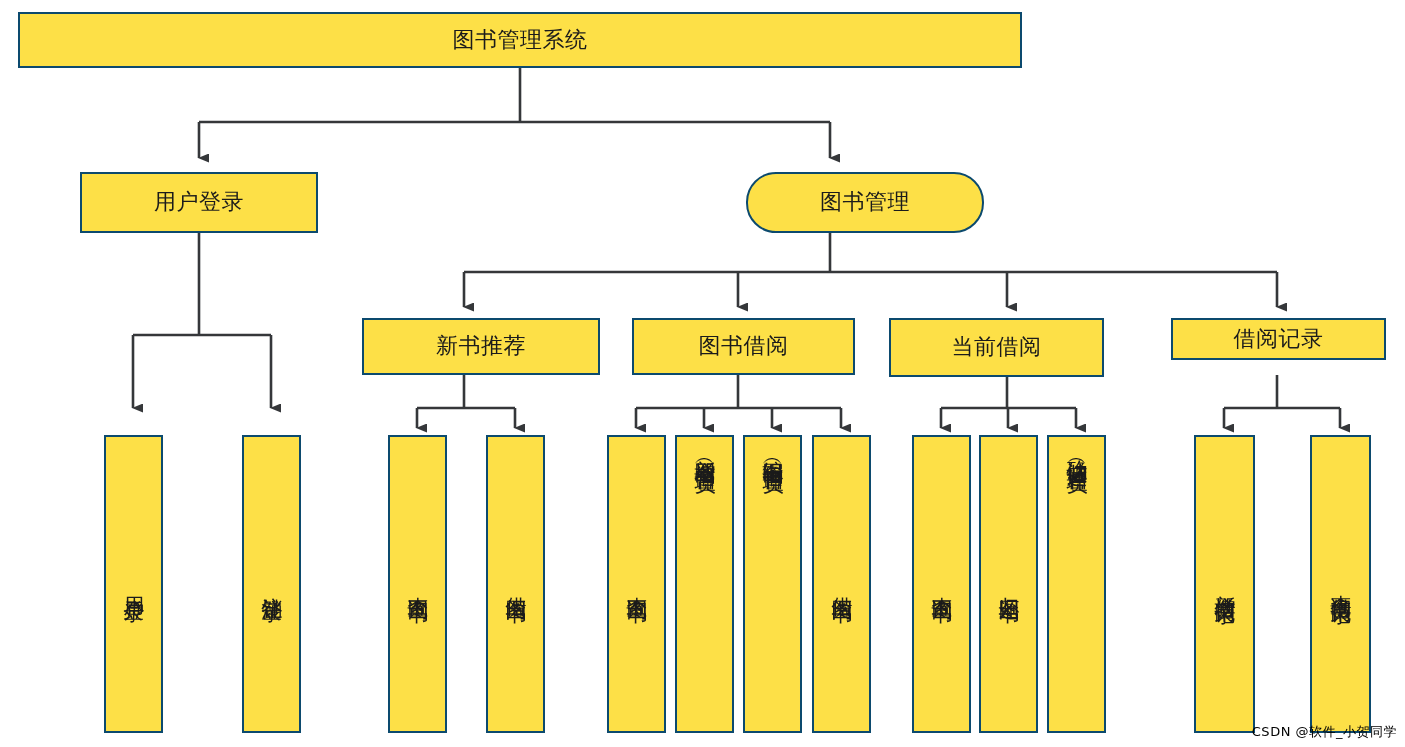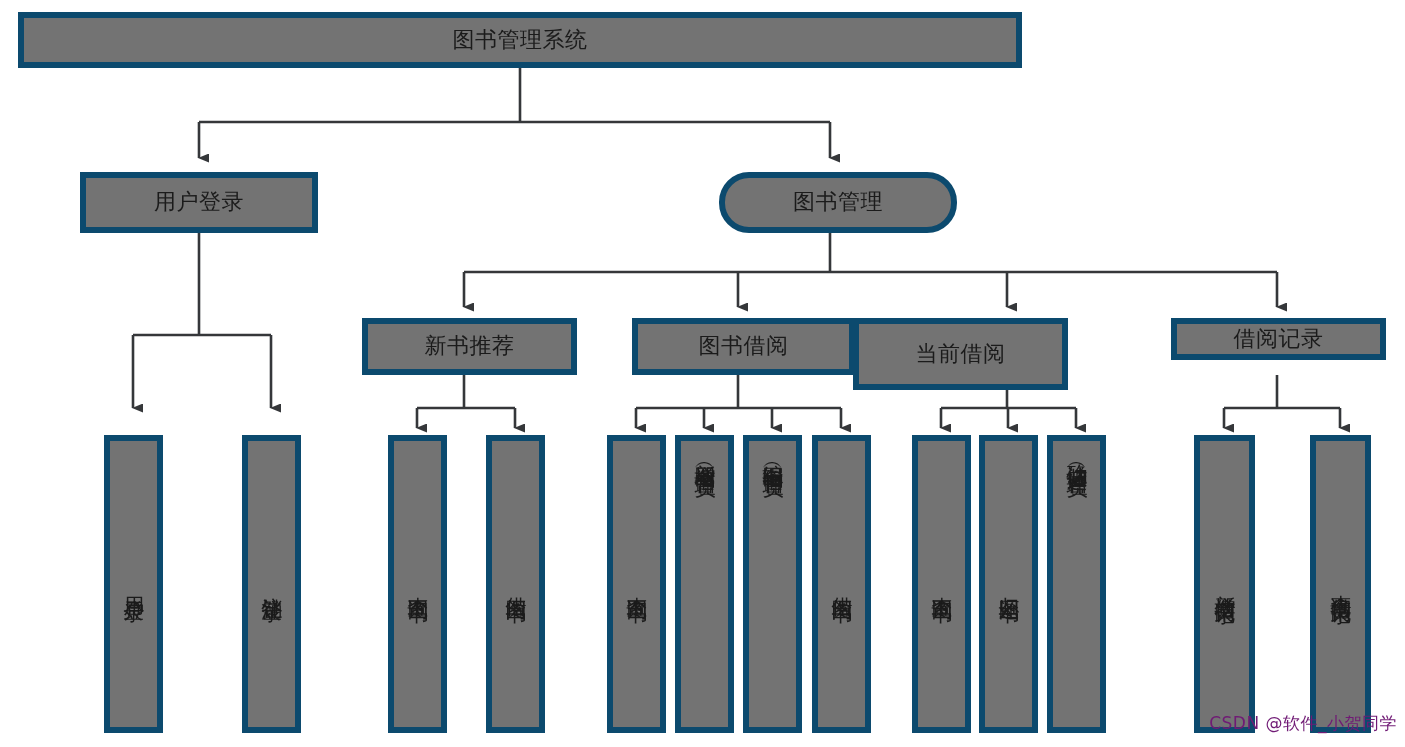--- a/index.html
+++ b/index.html
@@ -23,22 +23,22 @@
   #diagram-svg {
     position: absolute;
     left: 0;
     top: 0;
     width: 1405px;
     height: 747px;
   }
   .node-box {
     position: absolute;
     box-sizing: border-box;
-    background: #737373;
-    border: 6px solid #0c4a6e;
+    background: #fde047;
+    border: 2px solid #0c4a6e;
     display: flex;
     align-items: center;
     justify-content: center;
     z-index: 3;
   }
   .node-label-h {
     font-size: 22px;
     line-height: 1.1;
     color: #1b1b1b;
     letter-spacing: 0.5px;
@@ -60,23 +60,23 @@
     white-space: nowrap;
     text-align: left;
   }
   .node-box.leaf.center-v {
     align-items: center;
     padding-top: 0;
   }
   #watermark {
     position: absolute;
     right: 8px;
-    bottom: 12px;
-    font-size: 17px;
-    color: #701a75;
+    bottom: 6px;
+    font-size: 13px;
+    color: #000000;
     letter-spacing: 0.5px;
     white-space: nowrap;
     z-index: 8;
     pointer-events: none;
   }
 </style>
 </head>
 <body>
 
 <div id="diagram-root">
@@ -136,33 +136,33 @@
   </svg>
 
   <div class="node-box" style="left:18px; top:12px; width:1004px; height:56px;">
     <span class="node-label-h">图书管理系统</span>
   </div>
 
   <div class="node-box" style="left:80px; top:172px; width:238px; height:61px;">
     <span class="node-label-h">用户登录</span>
   </div>
 
-  <div class="node-box" style="left:719px; top:172px; width:238px; height:61px;border-radius:30px;">
+  <div class="node-box" style="left:746px; top:172px; width:238px; height:61px;border-radius:30px;">
     <span class="node-label-h">图书管理</span>
   </div>
 
-  <div class="node-box" style="left:362px; top:318px; width:215px; height:57px;">
+  <div class="node-box" style="left:362px; top:318px; width:238px; height:57px;">
     <span class="node-label-h">新书推荐</span>
   </div>
 
   <div class="node-box" style="left:632px; top:318px; width:223px; height:57px;">
     <span class="node-label-h">图书借阅</span>
   </div>
 
-  <div class="node-box" style="left:853px; top:318px; width:215px; height:72px;">
+  <div class="node-box" style="left:889px; top:318px; width:215px; height:59px;">
     <span class="node-label-h">当前借阅</span>
   </div>
 
   <div class="node-box" style="left:1171px; top:318px; width:215px; height:42px;">
     <span class="node-label-h">借阅记录</span>
   </div>
 
   <div class="node-box leaf center-v" style="left:104px; top:435px; width:59px; height:298px;">
     <span class="node-label-v">用户登录</span>
   </div>

